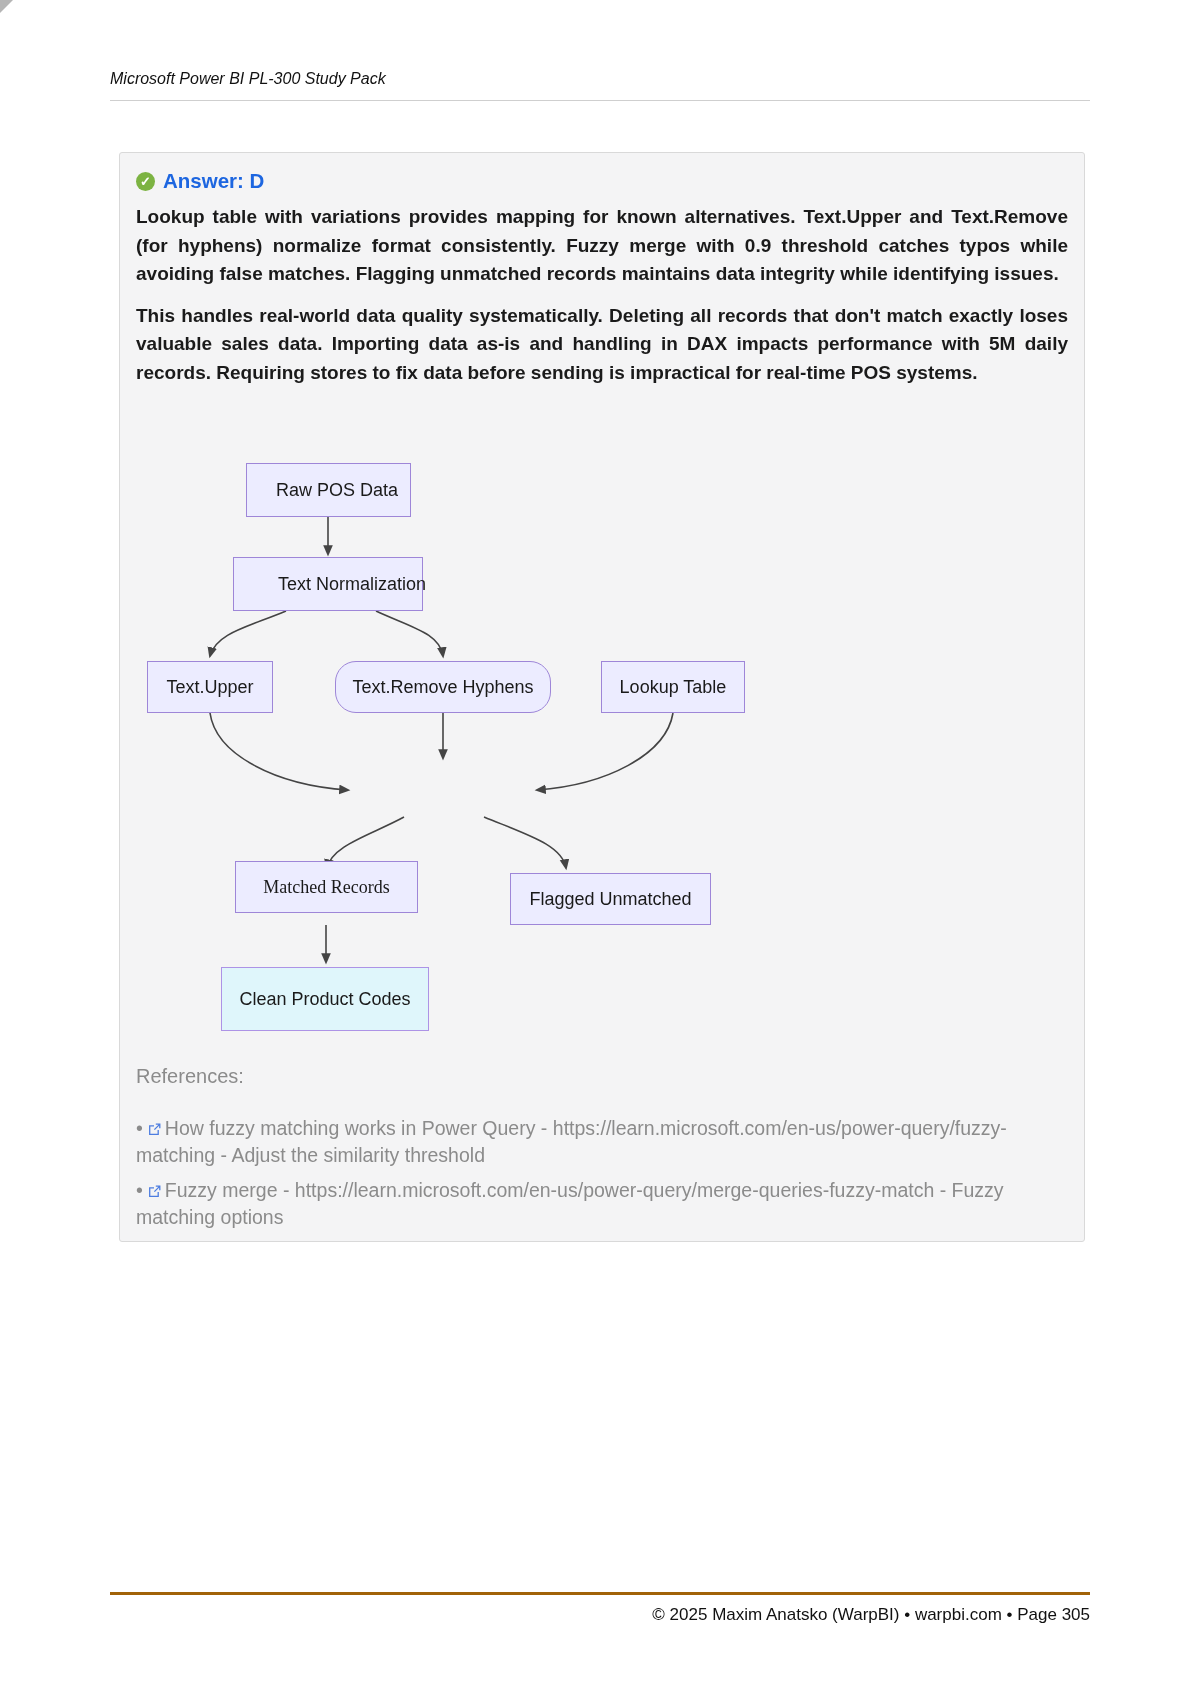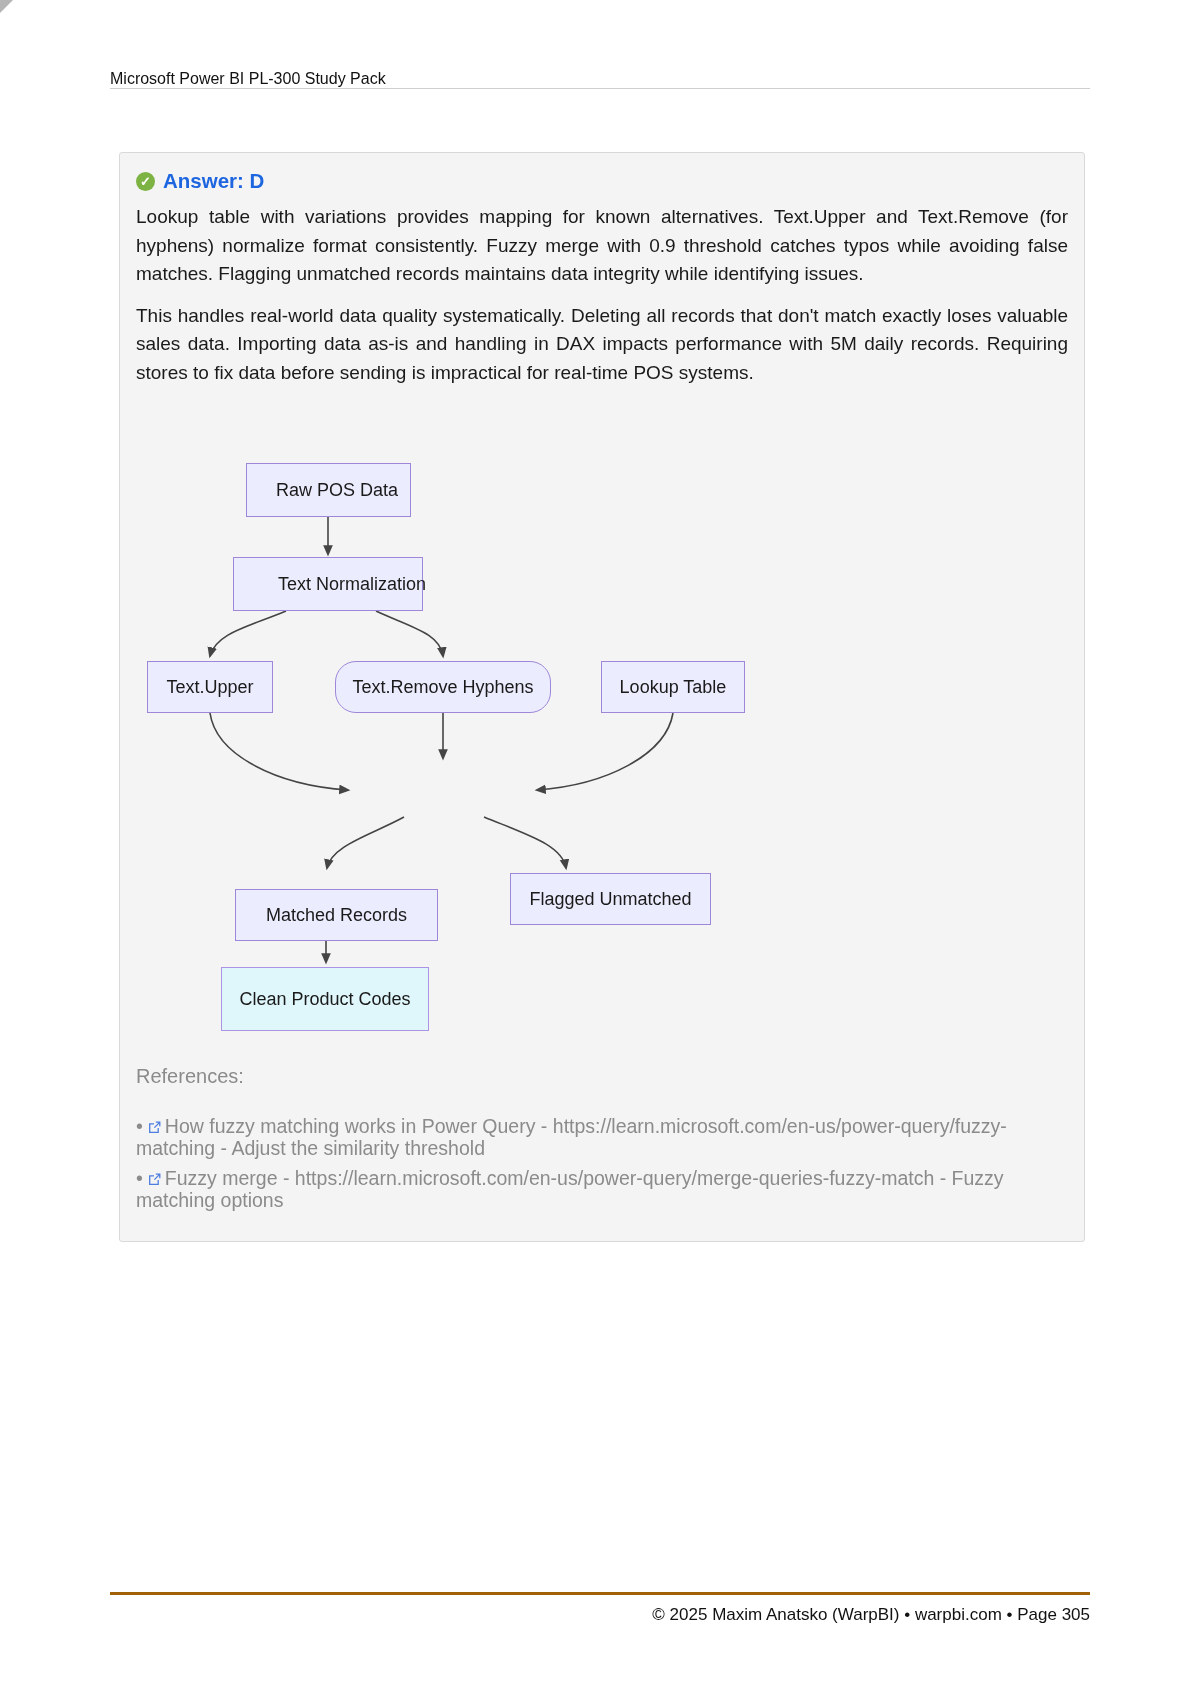--- a/index.html
+++ b/index.html
@@ -6,49 +6,49 @@
   .page{
     position:relative;width:1200px;height:1705px;background:#ffffff;
     font-family:"Liberation Sans", sans-serif;color:#1a1a1a;overflow:hidden;
   }
   .corner-fold{
     position:absolute;top:0;left:0;width:0;height:0;
     border-top:13px solid #b5b5b5;border-right:13px solid transparent;
   }
   .doc-header{
     position:absolute;left:110px;top:70px;width:980px;
-    padding-bottom:0;border-bottom:1px solid #cfcfcf;
-    font-size:16px;color:#111;
+    padding-bottom:12px;border-bottom:1px solid #cfcfcf;
+    font-size:16px;color:#111;font-style:italic;
   }
   .answer-box{
     position:absolute;left:119px;top:152px;width:966px;height:1090px;
     box-sizing:border-box;background:#f4f4f5;border:1px solid #d9d9d9;border-radius:3px;
     padding:14px 16px 0 16px;
   }
   .answer-title{display:flex;align-items:center;gap:8px;margin:2px 0 10px 0;}
   .check-icon{
     width:19px;height:19px;border-radius:50%;background:#7CB342;flex:0 0 auto;
     display:flex;align-items:center;justify-content:center;
     color:#fff;font-size:13px;font-weight:bold;line-height:1;
   }
   .answer-label{font-size:20.5px;font-weight:bold;color:#1d66e0;}
   .answer-box p{
-    margin:0 0 13px 0;font-size:19px;line-height:28.5px;text-align:justify;color:#1a1a1a;
+    margin:0 0 13px 0;font-size:19px;line-height:28.5px;text-align:justify;color:#1a1a1a;font-weight:bold;
   }
   .flow-diagram{position:absolute;left:16px;top:310px;width:930px;height:560px;}
   .edges-svg{position:absolute;left:0;top:0;overflow:visible;}
   .dnode{
     position:absolute;box-sizing:border-box;border:1px solid #9e86d8;background:#ECECFF;
     display:flex;align-items:center;justify-content:center;
     font-size:18px;color:#1a1a1a;white-space:nowrap;
   }
   .dnode.highlight{background:#dff6fb;border-color:#ad93e6;}
   .references{position:absolute;left:16px;top:908px;width:934px;color:#8b8b8b;}
   .ref-heading{font-size:20px;line-height:30px;margin-bottom:24px;}
-  .ref-item{font-size:19.5px;line-height:22px;margin-bottom:8px;word-wrap:break-word;}
+  .ref-item{font-size:19.5px;line-height:27px;margin-bottom:8px;word-wrap:break-word;}
   .ref-item .ext-icon{display:inline-block;vertical-align:-1px;margin:0 4px 0 5px;}
   .doc-footer{
     position:absolute;left:110px;top:1592px;width:980px;
     border-top:3px solid #a16207;padding-top:10px;
     font-size:17px;color:#111;text-align:right;
   }
 </style>
 </head>
 <body>
 
@@ -93,21 +93,21 @@
         </div>
         <div class="dnode" style="left: 11px; top: 198px; width: 126px; height: 52px;">
           <span>Text.Upper</span>
         </div>
         <div class="dnode" style="left: 199px; top: 198px; width: 216px; height: 52px; border-radius: 21px;">
           <span>Text.Remove Hyphens</span>
         </div>
         <div class="dnode" style="left: 465px; top: 198px; width: 144px; height: 52px;">
           <span>Lookup Table</span>
         </div>
-        <div class="dnode" style="left: 99px; top: 426px; width: 203px; height: 52px;">
+        <div class="dnode" style="left: 99px; top: 398px; width: 183px; height: 52px; font-family: Liberation Serif, serif;">
           <span>Matched Records</span>
         </div>
         <div class="dnode" style="left: 330px; top: 410px; width: 201px; height: 52px; margin-left: 44px;">
           <span>Flagged Unmatched</span>
         </div>
         <div class="dnode highlight" style="left: 85px; top: 504px; width: 208px; height: 64px;">
           <span>Clean Product Codes</span>
         </div>
       </div>
 

